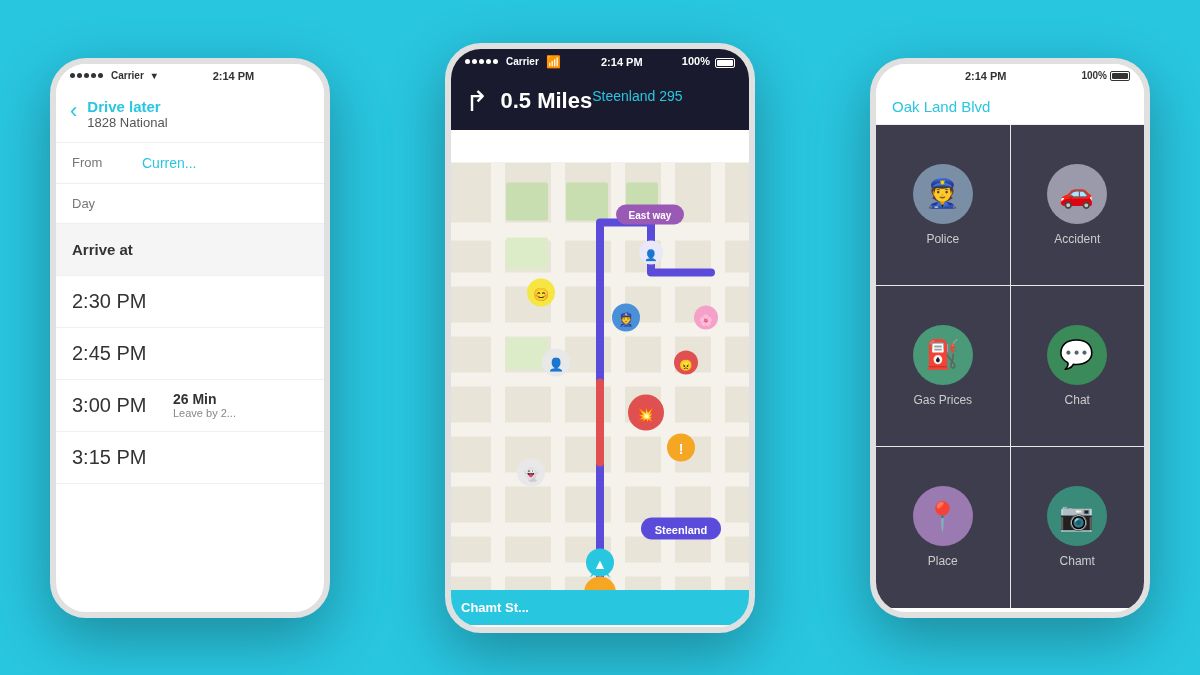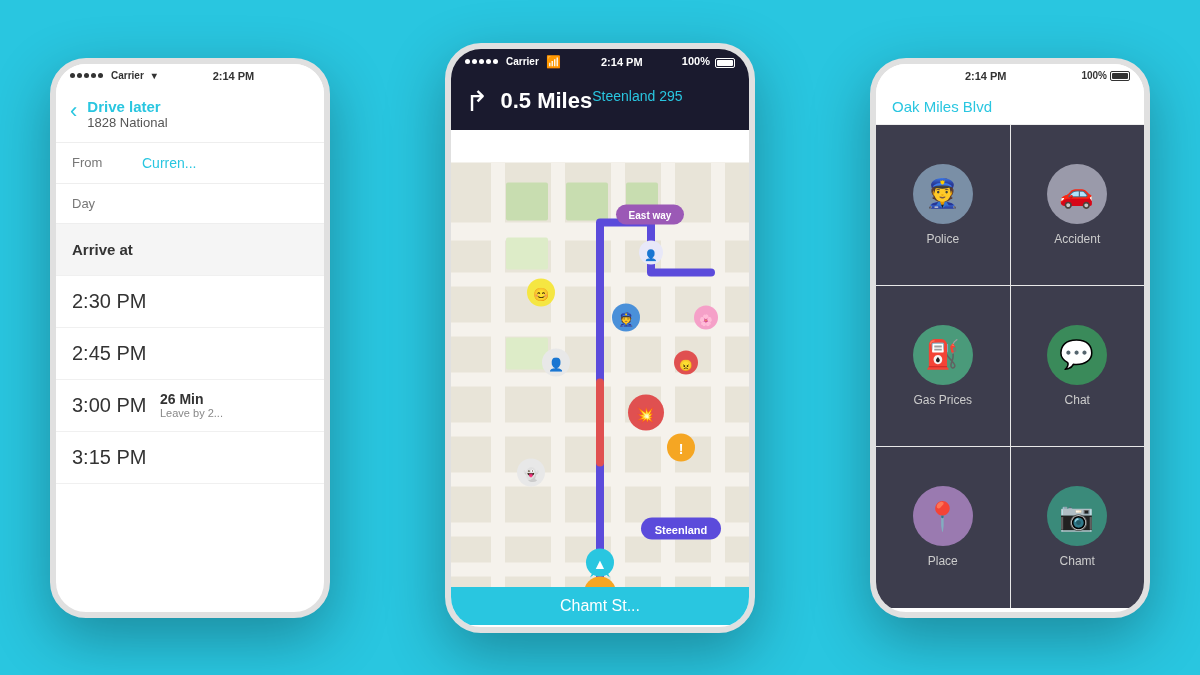--- a/index.html
+++ b/index.html
@@ -319,21 +319,21 @@
           <span class="time-label">Arrive at</span>
         </div>
         <div class="time-row">
           <span class="time-label">2:30 PM</span>
         </div>
         <div class="time-row">
           <span class="time-label">2:45 PM</span>
         </div>
         <div class="time-row">
           <span class="time-label">3:00 PM</span>
-          <div style="display:flex;flex-direction:column;margin-left:8px;">
+          <div style="display:flex;flex-direction:column;margin-left:21px;">
             <span class="time-detail-bold">26 Min</span>
             <span class="time-detail-small">Leave by 2...</span>
           </div>
         </div>
         <div class="time-row">
           <span class="time-label">3:15 PM</span>
         </div>
       </div>
     </div>
   </div>
@@ -435,21 +435,21 @@
           <text x="195" y="257" text-anchor="middle" font-size="15">💥</text>
 
           <polygon points="149,395 139,415 149,408 159,415" fill="#29c6e0" transform="rotate(0,149,405)"></polygon>
           <circle cx="149" cy="400" r="14" fill="#29c6e0"></circle>
           <text x="149" y="406" text-anchor="middle" fill="white" font-size="14">▲</text>
 
           <circle cx="149" cy="430" r="16" fill="#f5a623"></circle>
         </svg>
         
         
-        <div style="position:absolute;bottom:0;left:0;right:0;background:#29c6e0;color:white;text-align:center;padding:10px;font-size:16px;font-weight:400;">
+        <div style="position:absolute;bottom:0;left:0;right:0;background:#29c6e0;color:white;text-align:left;padding:10px;font-size:13px;font-weight:700;">
           <span>Chamt St...</span>
         </div>
       </div>
     </div>
   </div>
 
   <div class="phone phone-right">
 
     <div class="status-bar light" style="justify-content:space-between;">
       <span></span>
@@ -458,21 +458,21 @@
         <span style="font-size:10px;">100%</span>
         <span style="display:inline-block;width:20px;height:10px;border:1.5px solid #333;border-radius:2px;position:relative;vertical-align:middle;">
           <span style="position:absolute;left:1px;top:1px;right:1px;bottom:1px;background:#333;border-radius:1px;"></span>
         </span>
       </span>
     </div>
 
     <div class="phone-content">
 
       <div class="right-header">
-        <span class="right-street">Oak Miles Blvd</span>
+        <span class="right-street">Oak Land Blvd</span>
       </div>
 
       <div class="report-grid">
         <div class="report-item">
           <div class="report-icon-circle icon-police">
             <span style="font-size:28px;">👮</span>
           </div>
           <span class="report-label">Police</span>
         </div>
         <div class="report-item">

